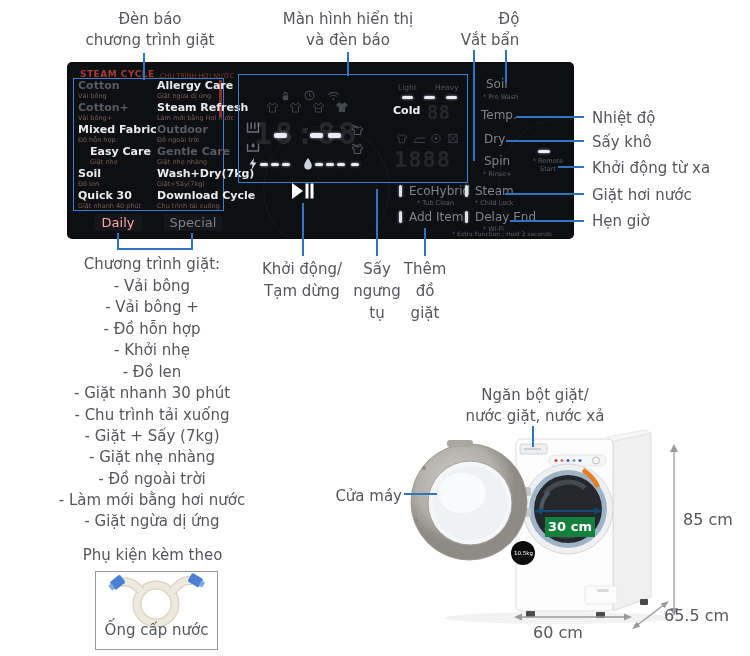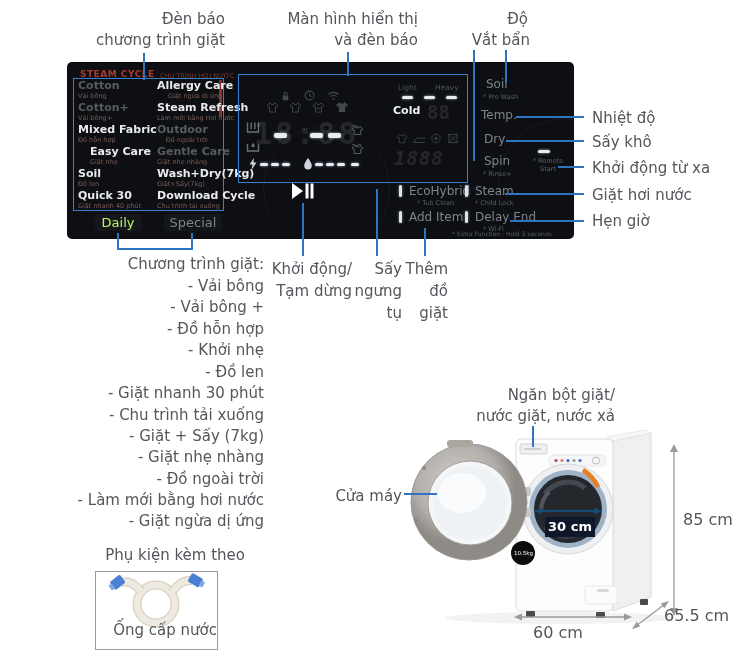--- a/index.html
+++ b/index.html
@@ -1,38 +1,38 @@
 <!DOCTYPE html>
 <html><head>
 <meta charset="utf-8">
 <style>
   html,body{margin:0;padding:0;background:#fff;}
   .canvas{position:relative;width:750px;height:656px;background:#ffffff;
           font-family:"DejaVu Sans",sans-serif;overflow:hidden;}
   .abs{position:absolute;}
-  .lbl{color:#54565b;font-size:15px;text-align:right;white-space:pre-line;line-height:21px;}
+  .lbl{color:#54565b;font-size:15px;text-align:center;white-space:pre-line;line-height:21px;}
   .dim-lbl{color:#54565b;font-size:16px;}
   .bluev{width:2px;background:#2f74c0;}
   .blueh{height:2px;background:#2f74c0;}
   .panel{background:#0d0f12;border-radius:4px;overflow:hidden;box-shadow:0 0 0 1px #0a0c0e;}
   .ring{border:1px solid rgba(255,255,255,0.05);border-radius:50%;}
   .pbox{border:1.5px solid #3b7fd0;}
   .en{font-size:11px;font-weight:bold;color:#e8eaec;line-height:12px;white-space:nowrap;}
   .en.dim{color:#575b63;}
   .vi{font-size:6.5px;color:#7a5b58;line-height:8px;white-space:nowrap;}
   .steamttl{color:#a93b30;font-size:9px;font-weight:bold;letter-spacing:.5px;white-space:nowrap;}
   .steamvi{color:#7c3a33;font-size:6.5px;white-space:nowrap;}
-  .modebtn{color:#bef264;font-size:13px;text-align:center;background:rgba(255,255,255,0.03);border-radius:3px;}
+  .modebtn{color:#fca5a5;font-size:13px;text-align:center;background:rgba(255,255,255,0.03);border-radius:3px;}
   .seg{font-family:"DejaVu Sans Mono",monospace;font-weight:bold;color:rgba(235,240,250,0.11);white-space:nowrap;}
   .dash{background:#e9edf3;border-radius:2px;box-shadow:0 0 3px rgba(210,225,255,.75);}
   .bar{width:3px;height:12px;background:#dfe4ea;border-radius:1.5px;box-shadow:0 0 3px rgba(210,225,255,.6);}
   .fn{color:#7e848d;font-size:12px;white-space:nowrap;}
   .fnsub{color:#59606a;font-size:6.5px;white-space:nowrap;}
   .disp-dim{color:#43474e;}
-  .badge30{background:#0f172a;color:#fff;font-size:13px;font-weight:bold;text-align:center;line-height:20px;}
+  .badge30{background:#15803d;color:#fff;font-size:13px;font-weight:bold;text-align:center;line-height:20px;}
   .capbadge{color:#fff;font-size:5.5px;text-align:center;line-height:12px;}
   .accbox{border:1px solid #9a9a9a;background:#fff;}
   svg{display:block;}
 </style>
 </head>
 <body>
 
 <div class="canvas">
 
   <div class="abs lbl" style="left:75px;top:9px;width:150px;">Đèn báo
@@ -75,29 +75,29 @@
       </div>
     <div class="abs" style="left:10px;top:105px;">
         <div class="en">Soil</div>
         <div class="vi">Đồ len</div>
       </div>
     <div class="abs" style="left:10px;top:127px;">
         <div class="en">Quick 30</div>
         <div class="vi">Giặt nhanh 40 phút</div>
       </div>
 
-    <div class="abs" style="left:89px;top:17px;text-align:center;">
+    <div class="abs" style="left:89px;top:17px;">
         <div class="en">Allergy Care</div>
         <div class="vi">Giặt ngừa dị ứng</div>
       </div>
     <div class="abs" style="left:89px;top:39px;">
         <div class="en">Steam Refresh</div>
         <div class="vi">Làm mới bằng Hơi nước</div>
       </div>
-    <div class="abs" style="left:89px;top:61px;text-align:right;">
+    <div class="abs" style="left:89px;top:61px;">
         <div class="en dim">Outdoor</div>
         <div class="vi">Đồ ngoài trời</div>
       </div>
     <div class="abs" style="left:89px;top:83px;">
         <div class="en dim">Gentle Care</div>
         <div class="vi">Giặt nhẹ nhàng</div>
       </div>
     <div class="abs" style="left:89px;top:105px;">
         <div class="en">Wash+Dry(7kg)</div>
         <div class="vi">Giặt+Sấy(7kg)</div>
@@ -223,21 +223,21 @@
           <circle cx="6" cy="6" r="4.6" fill="none" stroke="currentColor" stroke-width="1"></circle>
           <circle cx="6" cy="6" r="1.6" fill="currentColor"></circle>
         </svg>
       </span>
     <span class="abs" style="left:379px;top:70px;color:#3c4046;">
         <svg width="12" height="11" viewBox="0 0 12 12">
           <rect x="1.5" y="1.5" width="9" height="9" fill="none" stroke="currentColor" stroke-width="1"></rect>
           <path d="M1.5,1.5 L10.5,10.5 M10.5,1.5 L1.5,10.5" stroke="currentColor" stroke-width="1"></path>
         </svg>
       </span>
-    <div class="abs seg" style="left:326px;top:84px;font-size:19px;letter-spacing:1px;font-style:italic;">1888</div>
+    <div class="abs seg" style="left:326px;top:84px;font-size:22px;letter-spacing:1px;">1888</div>
 
     <span class="abs" style="left:224px;top:120px;">
         <svg width="22" height="16" viewBox="0 0 22 16">
           <polygon points="0,0 11,8 0,16" fill="#ffffff"></polygon>
           <rect x="13.5" y="0.5" width="3" height="15" fill="#ffffff"></rect>
           <rect x="18.5" y="0.5" width="3" height="15" fill="#ffffff"></rect>
         </svg>
       </span>
 
     <div class="abs fn" style="left:418px;top:14px;">Soil</div>

